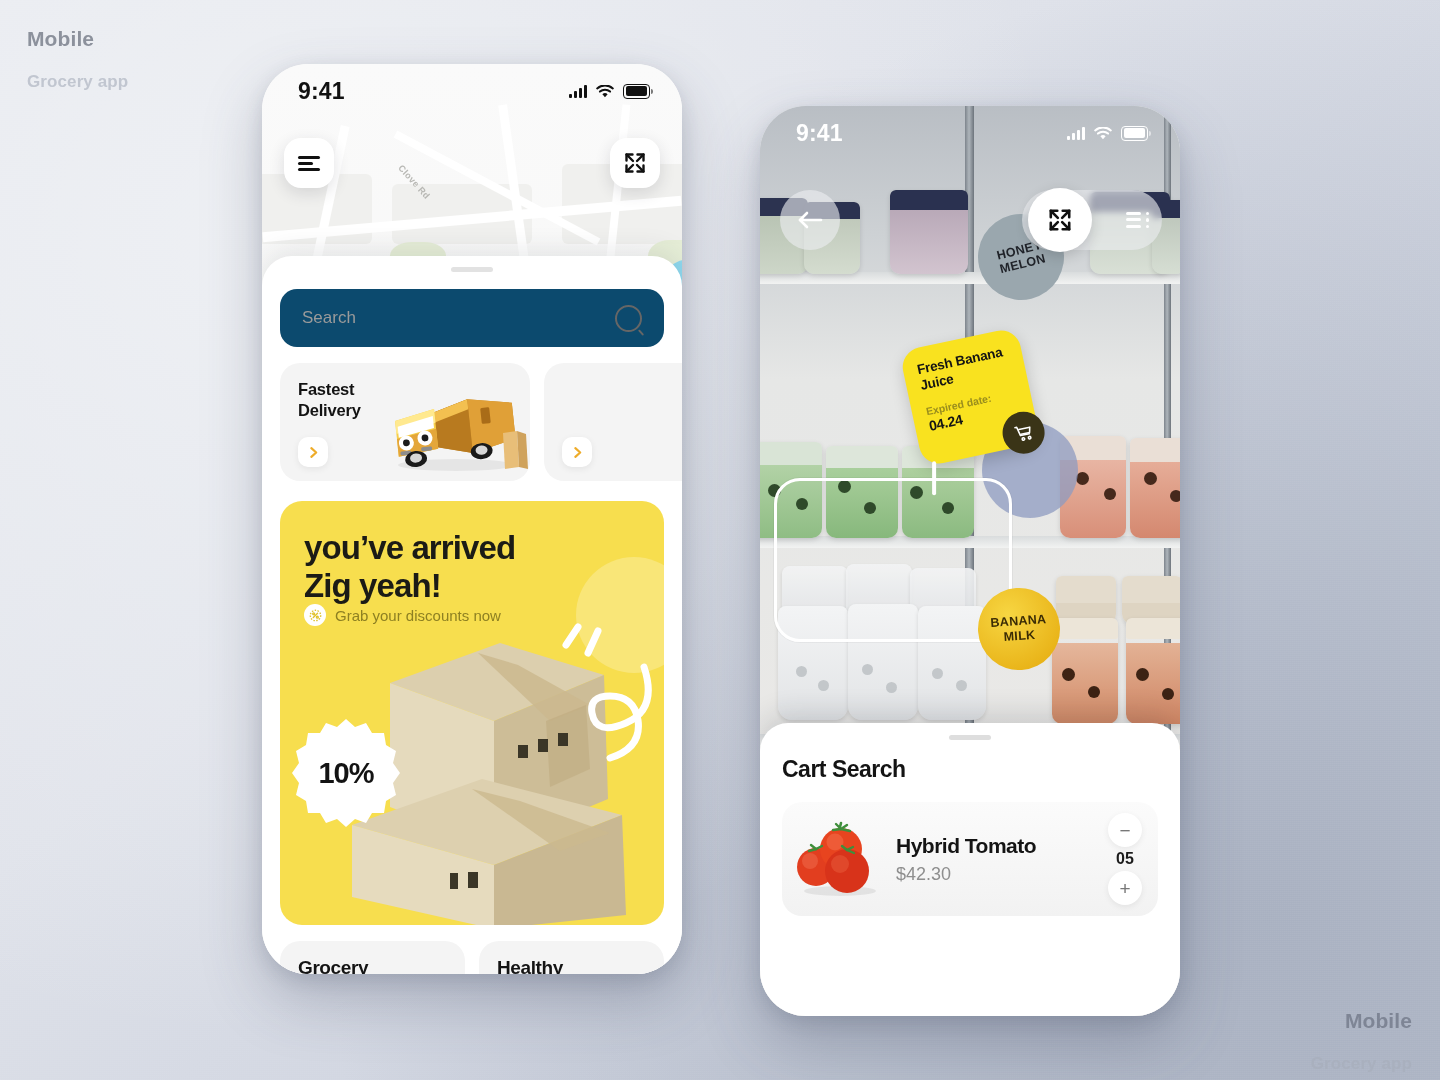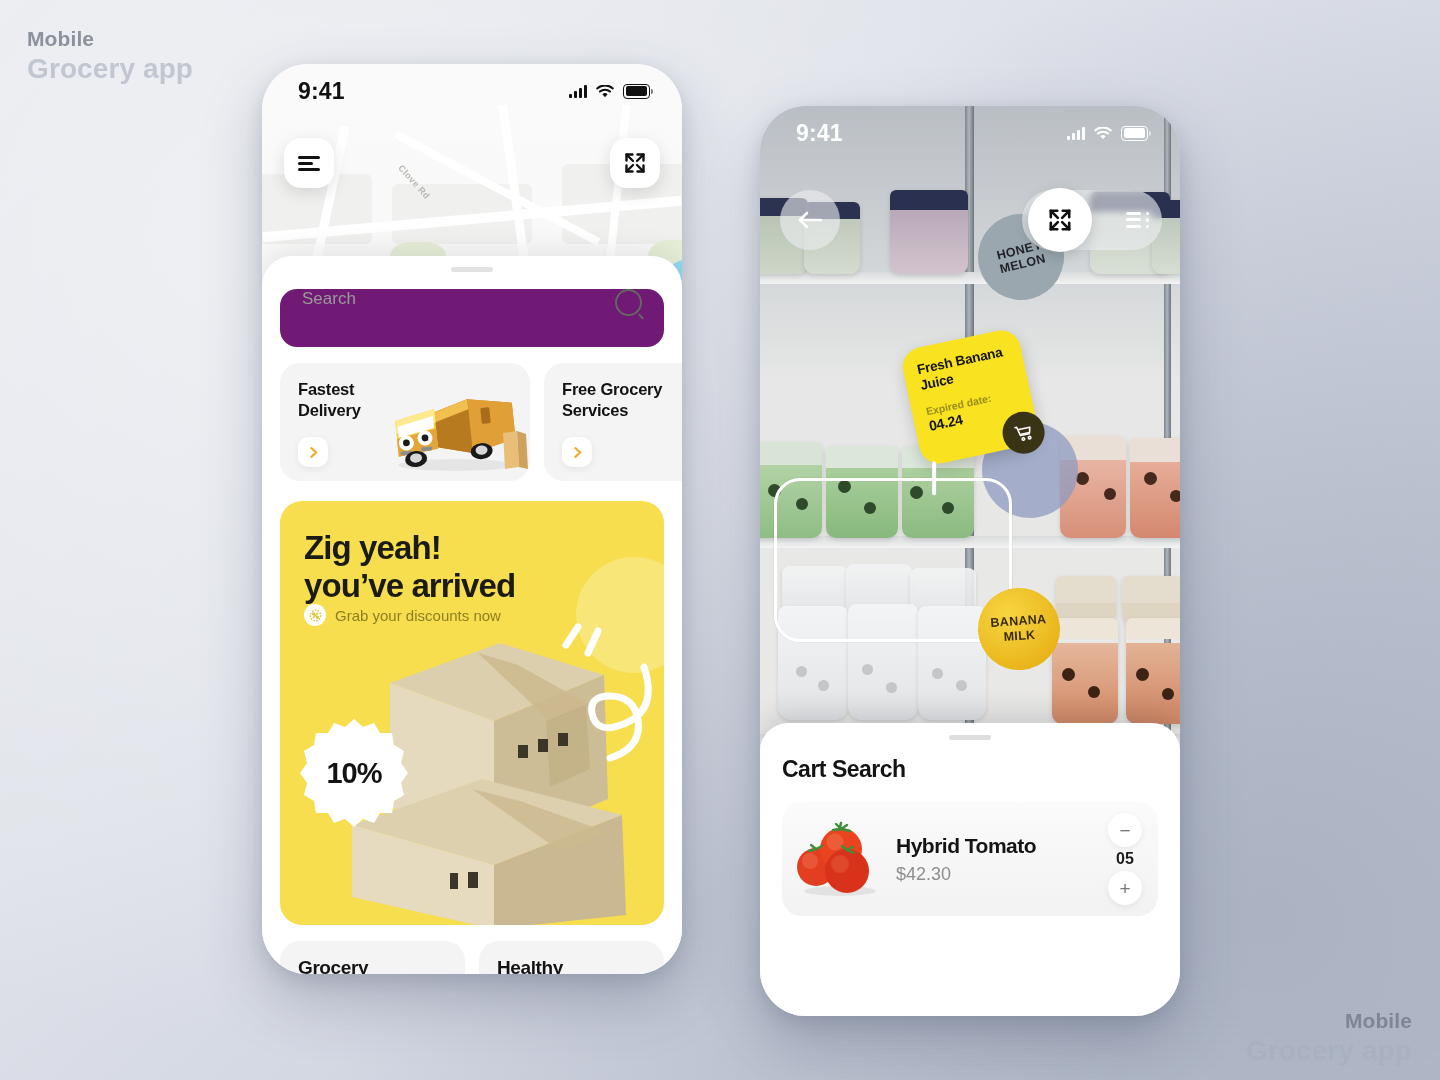--- a/index.html
+++ b/index.html
@@ -17,21 +17,21 @@
     position:absolute;inset:0;pointer-events:none;opacity:.5;
     background-image:
       repeating-linear-gradient(0deg, rgba(255,255,255,.035) 0 1px, rgba(0,0,0,.02) 1px 2px),
       repeating-linear-gradient(90deg, rgba(255,255,255,.03) 0 1px, rgba(0,0,0,.018) 1px 2px);
     mix-blend-mode:overlay;
   }
 
   
   .caption{position:absolute;line-height:1.22;user-select:none;}
   .caption .l1{font-size:21px;font-weight:700;color:#8c919c;letter-spacing:.1px;}
-  .caption .l2{font-size:28px;font-weight:700;color:#c1c6d0;letter-spacing:.1px;}
+  .caption .l2{font-size:17px;font-weight:700;color:#c1c6d0;letter-spacing:.1px;margin-top:20px;}
   #caption-tl{left:27px;top:26px;}
   #caption-br{right:28px;top:1008px;text-align:right;}
   #caption-br .l1{color:#7e8595;}
   #caption-br .l2{color:#a9b0be;}
 
   
   .phone{
     position:absolute;border-radius:46px;overflow:hidden;
     box-shadow:0 26px 60px rgba(60,70,95,.28), 0 6px 18px rgba(60,70,95,.14);
   }
@@ -84,22 +84,22 @@
 
   .sheet{
     position:absolute;left:0;right:0;top:192px;bottom:0;background:#fff;
     border-radius:30px 30px 0 0;z-index:7;
     box-shadow:0 -6px 26px rgba(40,45,60,.10);
     padding:0 18px;box-sizing:border-box;overflow:hidden;
   }
   .grabber{width:42px;height:5px;border-radius:3px;background:#e2e2e2;margin:11px auto 0;}
 
   .searchbar{
-    margin-top:17px;height:58px;border-radius:17px;background:#701a75;
-    display:flex;justify-content:space-between;padding:0 22px;
+    margin-top:17px;height:58px;border-radius:17px;background:#0c4a6e;
+    display:flex;align-items:center;justify-content:space-between;padding:0 22px;
     box-sizing:border-box;cursor:text;
   }
   .searchbar .ph{font-size:17px;color:#9a9a9a;}
   .mag{width:23px;height:23px;border:2.2px solid #666;border-radius:50%;position:relative;}
   .mag::after{content:"";position:absolute;width:2.2px;height:7px;background:#666;border-radius:2px;
     right:-2px;bottom:-6px;transform:rotate(-42deg);}
 
   .svc-row{display:flex;gap:14px;margin-top:16px;}
   .svc-card{
     flex:0 0 250px;height:118px;border-radius:20px;background:#f4f4f4;
@@ -121,21 +121,21 @@
     padding:28px 0 0 24px;box-sizing:border-box;cursor:pointer;
   }
   .promo .h1{font-size:33px;font-weight:800;color:#1b1b16;line-height:1.14;letter-spacing:-.9px;}
   .promo .sub{display:flex;align-items:center;gap:9px;margin-top:0;}
   .promo .sub .txt{font-size:15px;color:#8e8022;font-weight:500;}
   .pctbadge{width:22px;height:22px;border-radius:50%;background:#fff;display:flex;align-items:center;justify-content:center;}
   .pctbadge svg{width:13px;height:13px;}
   .promo .glow{position:absolute;right:-28px;top:56px;width:116px;height:116px;border-radius:50%;
     background:rgba(255,255,255,.24);}
   .starburst{
-    position:absolute;left:18px;top:216px;width:112px;height:112px;z-index:3;
+    position:absolute;left:10px;top:216px;width:112px;height:112px;z-index:3;
     display:flex;align-items:center;justify-content:center;text-align:center;
   }
   .starburst .lbl{position:relative;z-index:2;font-size:29px;font-weight:800;color:#131313;letter-spacing:-1px;}
   .boxes{position:absolute;left:52px;top:128px;width:340px;height:300px;}
   .swirl{position:absolute;right:6px;top:120px;width:110px;height:190px;z-index:2;}
 
   .prod-row{display:flex;gap:14px;margin-top:16px;}
   .prod-card{
     flex:1;height:110px;border-radius:20px;background:#f4f4f4;padding:16px 16px 0 18px;
     box-sizing:border-box;cursor:pointer;
@@ -339,45 +339,41 @@
             <ellipse cx="101" cy="73" rx="11" ry="8" fill="#1a1a1a"></ellipse>
             <ellipse cx="35" cy="73" rx="6" ry="4.6" fill="#d7d7d7"></ellipse>
             <ellipse cx="101" cy="72" rx="6" ry="4.6" fill="#d7d7d7"></ellipse>
           </g>
           <path d="M125 52 L139 50 L141 86 L127 88 Z" fill="#e8be78"></path>
           <path d="M139 50 L148 53 L150 88 L141 86 Z" fill="#cfa25c"></path>
         </svg>
       </div>
 
       <div class="svc-card">
-        <div class="t">
-          <div>Free Grocery</div>
-          <div>Services</div>
-        </div>
         <div class="svc-go">
           <svg viewBox="0 0 12 12" fill="none" stroke="#eeac2a" stroke-width="2" stroke-linecap="round" stroke-linejoin="round">
               <polyline points="4,2 8.5,6 4,10"></polyline>
             </svg>
         </div>
         <svg class="parcel" viewBox="0 0 120 100">
           <path d="M14 28 L54 18 L54 94 L14 86 Z" fill="#e8871f"></path>
           <path d="M54 18 L106 26 L106 96 L54 94 Z" fill="#f6a33b"></path>
           <path d="M14 28 L54 18 L106 26 L66 36 Z" fill="#fbbe62"></path>
           <rect x="64" y="44" width="34" height="8" rx="2" fill="#ffe7c2" opacity=".8"></rect>
           <text x="64" y="72" font-family="Liberation Sans, sans-serif" font-size="19" font-weight="800" fill="#ffffff">PA</text>
           <text x="64" y="86" font-family="Liberation Sans, sans-serif" font-size="12" font-weight="700" fill="#ffe0ac">FO</text>
         </svg>
       </div>
     </div>
 
     <div class="promo">
       <div class="glow"></div>
       <div class="h1">
+        <div>you’ve arrived</div>
         <div>Zig yeah!</div>
-        <div>you’ve arrived</div>
       </div>
       <div class="sub">
         <div class="pctbadge">
           <svg viewBox="0 0 14 14" fill="none" stroke="#e0c22f" stroke-width="1.5">
             <circle cx="7" cy="7" r="5.6" stroke-dasharray="1.6 1.5"></circle>
             <line x1="4.6" y1="9.2" x2="9.2" y2="4.6" stroke-linecap="round"></line>
             <circle cx="5" cy="5.2" r="1"></circle>
               <circle cx="9" cy="8.8" r="1"></circle>
           </svg>
         </div>

